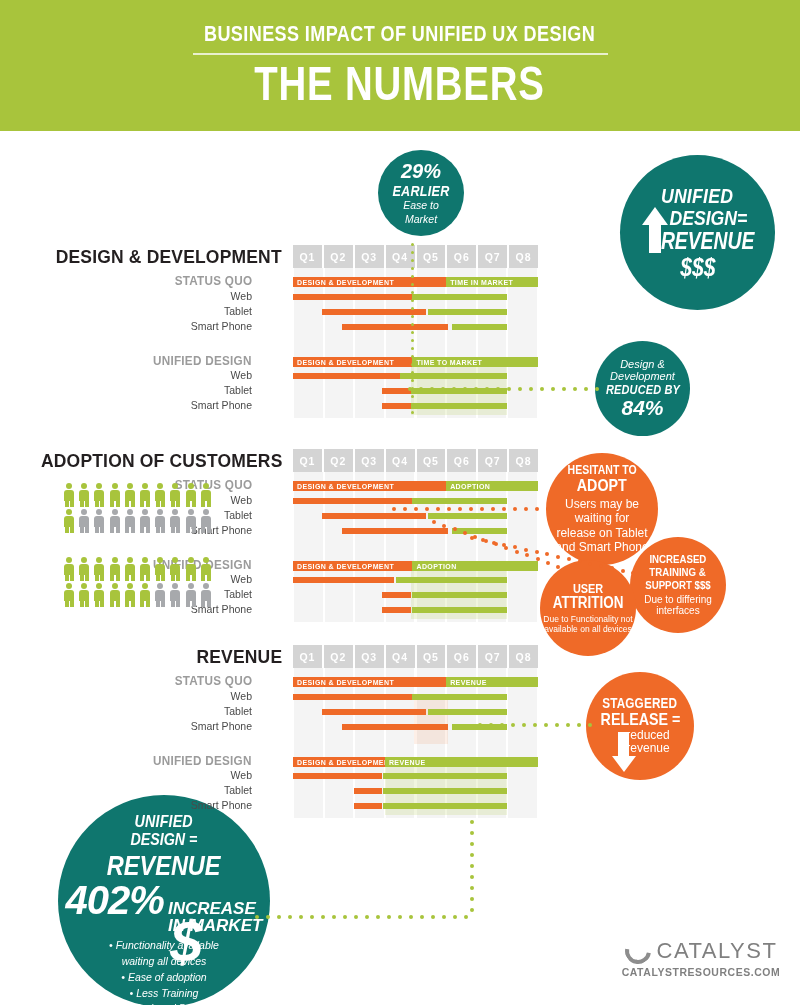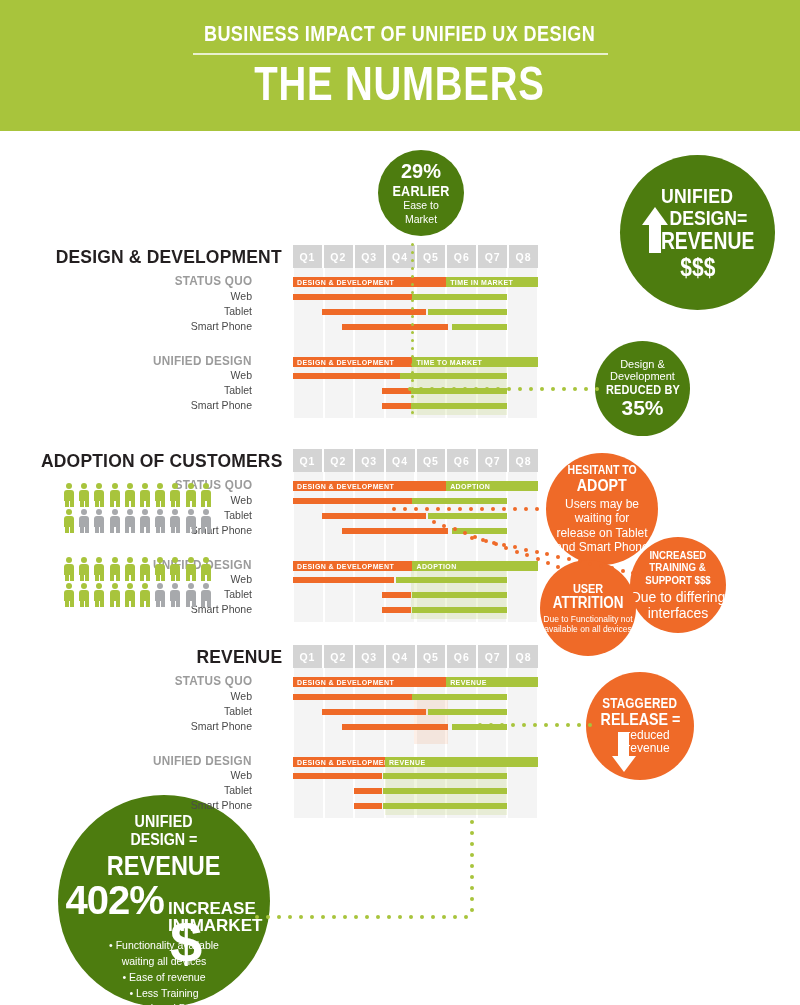--- a/index.html
+++ b/index.html
@@ -34,21 +34,21 @@
     line-height: 1.05;
   }
 
   
   .circle {
     position: absolute; border-radius: 50%;
     display: flex; flex-direction: column;
     align-items: center; justify-content: center;
     text-align: center; color: #ffffff; line-height: 1.06;
   }
-  .c-green { background: #4d7c0f; }
+  .c-green { background: #0f766e; font-style: italic; }
   .c-orange { background: #ef6a28; }
 
   .cond { transform: scaleX(.84); white-space: nowrap; }
 
   
   #circle-earlier { left: 378px; top: 150px; width: 86px; height: 86px; }
   #circle-earlier .big { font-size: 20px; font-weight: bold; }
   #circle-earlier .mid { font-size: 15px; font-weight: bold; letter-spacing: .3px; }
   #circle-earlier .sml { font-size: 10.5px; font-weight: 400; line-height: 1.15; margin-top: 1px; }
 
@@ -78,21 +78,21 @@
 
   
   #circle-hesitant { left: 546px; top: 453px; width: 112px; height: 112px; }
   #circle-hesitant .t1 { font-size: 12.5px; font-weight: bold; }
   #circle-hesitant .t2 { font-size: 17px; font-weight: bold; }
   #circle-hesitant .t3 { font-size: 12px; font-weight: 400; line-height: 1.18; margin-top: 2px; width: 96px; }
 
   
   #circle-training { left: 630px; top: 537px; width: 96px; height: 96px; }
   #circle-training .t1 { font-size: 11.5px; font-weight: bold; line-height: 1.12; }
-  #circle-training .t2 { font-size: 14px; font-weight: 400; line-height: 1.15; margin-top: 2px; }
+  #circle-training .t2 { font-size: 10px; font-weight: 400; line-height: 1.15; margin-top: 2px; }
 
   
   #circle-attrition { left: 540px; top: 560px; width: 96px; height: 96px; }
   #circle-attrition .t1 { font-size: 13px; font-weight: bold; }
   #circle-attrition .t2 { font-size: 16px; font-weight: bold; }
   #circle-attrition .t3 { font-size: 8.5px; font-weight: 400; line-height: 1.18; margin-top: 2px; width: 90px; }
 
   
   #circle-staggered { left: 586px; top: 672px; width: 108px; height: 108px; }
   #circle-staggered .t1 { font-size: 14px; font-weight: bold; letter-spacing: .2px; }
@@ -218,21 +218,21 @@
     <div class="l1 cond">UNIFIED</div>
     <div class="l2 cond">DESIGN=</div>
     <div class="l3 cond">REVENUE</div>
     <div class="l4 cond">$$$</div>
   </div>
 
   <div class="circle c-green" id="circle-reduced">
     <div class="t1">Design &amp;</div>
     <div class="t1">Development</div>
     <div class="t2 cond">REDUCED BY</div>
-    <div class="t3">35%</div>
+    <div class="t3">84%</div>
   </div>
 
   <div class="circle c-orange" id="circle-hesitant">
     <div class="t1 cond">HESITANT TO</div>
     <div class="t2 cond">ADOPT</div>
     <div class="t3">Users may be waiting for release on Tablet and Smart Phone</div>
   </div>
 
   <div class="circle c-orange" id="circle-training">
     <div class="t1 cond">INCREASED</div>
@@ -265,21 +265,21 @@
     <div class="statrow">
       <span class="b4">402%</span>
       <span class="b5">
         <span class="cond">INCREASE</span><br>
         <span class="cond">IN MARKET</span>
       </span>
     </div>
     <div class="bullets">
       <div>• Functionality available</div>
       <div>waiting all devices</div>
-      <div>• Ease of revenue</div>
+      <div>• Ease of adoption</div>
       <div>• Less Training</div>
       <div>• Reduced D&amp;D</div>
     </div>
     <div class="dollar">$</div>
   </div>
 
   <div id="sections-host">
       <div class="section" style="top: 245px;">
         <div class="sect-title" style="top: 1px;">DESIGN &amp; DEVELOPMENT</div>
         <div class="rowlabel bold" style="top: 28px;">STATUS QUO</div>
@@ -792,20 +792,27 @@
         <i style="left: 398px; top: 915px;"></i>
         <i style="left: 409px; top: 915px;"></i>
         <i style="left: 420px; top: 915px;"></i>
         <i style="left: 431px; top: 915px;"></i>
         <i style="left: 442px; top: 915px;"></i>
         <i style="left: 453px; top: 915px;"></i>
         <i style="left: 464px; top: 915px;"></i>
       </div>
     </div>
 
+  <div id="logo">
+    <div class="lgrow">
+      <span class="cmark"></span>
+      <span class="lgname">CATALYST</span>
+    </div>
+    <div class="lgurl">CATALYSTRESOURCES.COM</div>
+  </div>
 
 <div class="vdots" style="left: 410.906px; top: 243px; height: 172px;">
       <div class="vdot" style="top: 0px;"></div>
       <div class="vdot" style="top: 8px;"></div>
       <div class="vdot" style="top: 16px;"></div>
       <div class="vdot" style="top: 24px;"></div>
       <div class="vdot" style="top: 32px;"></div>
       <div class="vdot" style="top: 40px;"></div>
       <div class="vdot" style="top: 48px;"></div>
       <div class="vdot" style="top: 56px;"></div>

